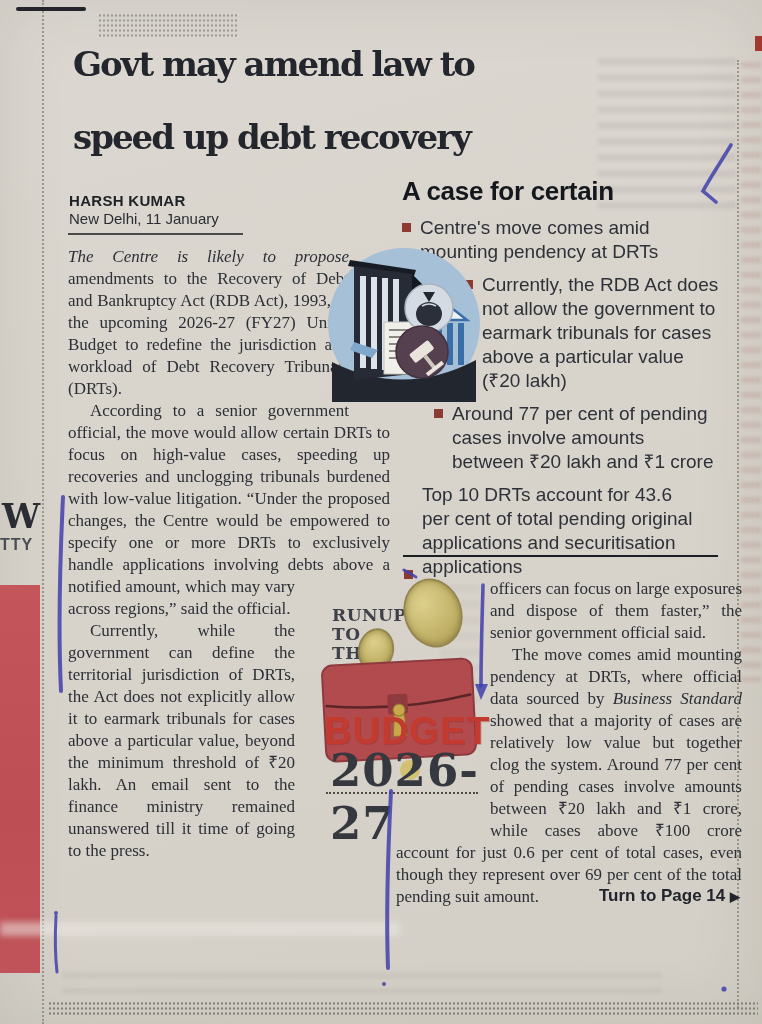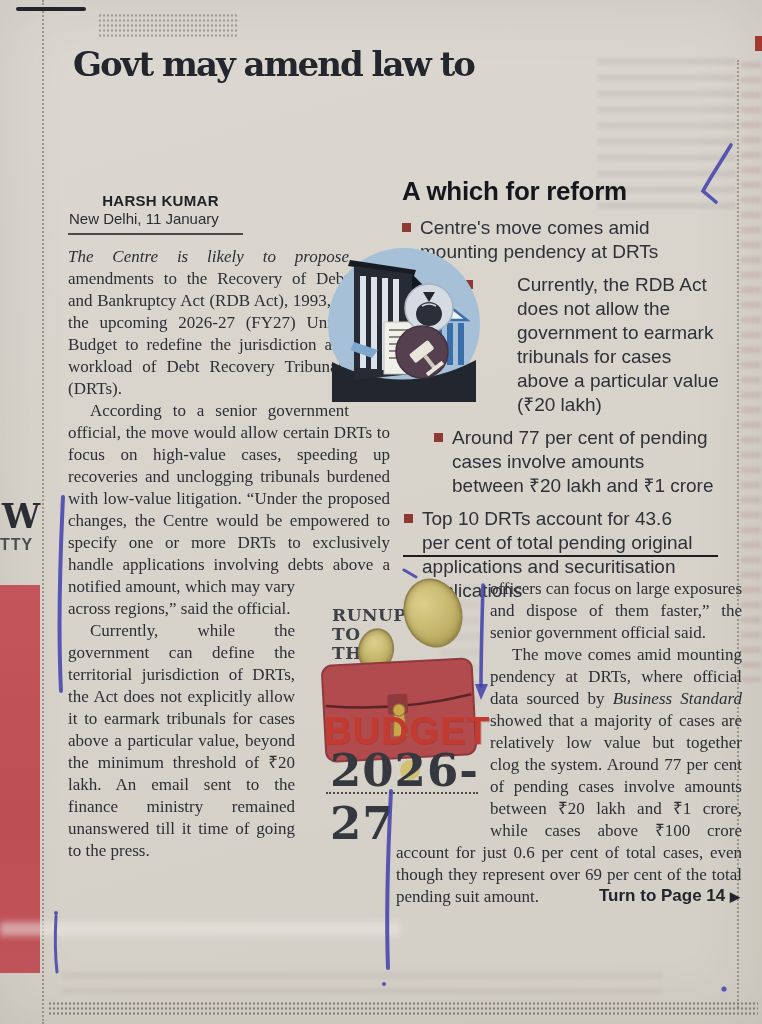--- a/index.html
+++ b/index.html
@@ -75,51 +75,52 @@
   <div class="ghost" style="left:62px;top:972px;width:600px;height:22px;opacity:.7;"></div>
   <div class="ghost" style="left:440px;top:585px;width:40px;height:120px;opacity:.5;"></div>
 
   <div class="abs frag-w" style="left:2px;top:496px;">W</div>
   <div class="abs frag-tty" style="left:0;top:536px;">TTY</div>
   <div class="redblock" style="left:0;top:585px;width:40px;height:388px;"></div>
   <div class="crease" style="left:0;top:922px;width:400px;height:14px;"></div>
 
   <h1 class="abs headline" style="left:73px;top:28px;width:665px;margin:0;">
     <span>Govt may amend law to</span>
+    <span>speed up debt recovery</span>
   </h1>
-  <div class="abs" style="left:69px;top:192px;text-align:right;">
+  <div class="abs" style="left:69px;top:192px;">
     <div class="byline-author">HARSH KUMAR</div>
     <div class="byline-date">New Delhi, 11 January</div>
   </div>
   <div class="hline" style="left:68px;top:233px;width:175px;height:2px;background:#4a4a4a;"></div>
 
   <div class="abs bodycol" style="left:68px;top:246px;width:323px;">
     <div class="fl" style="width:42px;height:158px;"></div>
     <div class="fl cr" style="width:1px;height:174px;"></div>
     <div class="fl cr" style="width:96px;height:255px;"></div>
     <p><span class="it">The Centre is likely to propose</span><span> amendments to the Recovery of Debt and Bankruptcy Act (RDB Act), 1993, in the upcoming 2026-27 (FY27) Union Budget to redefine the jurisdiction and workload of Debt Recovery Tribunals (DRTs).</span></p>
     <p class="ind">According to a senior government official, the move would allow certain DRTs to focus on high-value cases, speeding up recoveries and unclogging tribunals burdened with low-value litigation. “Under the proposed changes, the Centre would be empowered to specify one or more DRTs to exclusively handle applications involving debts above a notified amount, which may vary across regions,” said the official.</p>
     <p class="ind">Currently, while the government can define the territorial jurisdiction of DRTs, the Act does not explicitly allow it to earmark tribunals for cases above a particular value, beyond the minimum threshold of ₹20 lakh. An email sent to the finance ministry remained unanswered till it time of going to the press.</p>
   </div>
 
   <div class="abs" style="left:402px;top:176px;width:322px;">
-    <div class="reform-title">A which for reform</div>
+    <div class="reform-title">A case for certain</div>
     <div class="bullet" style="margin-left:0;width:286px;">
       <div class="sq"></div>
       <span>Centre's move comes amid mounting pendency at DRTs</span>
     </div>
-    <div class="bullet" style="margin-left:62px;width:258px;gap:35px;">
+    <div class="bullet" style="margin-left:62px;width:258px;">
       <div class="sq"></div>
       <span>Currently, the RDB Act does not allow the government to earmark tribunals for cases above a particular value (₹20 lakh)</span>
     </div>
     <div class="bullet" style="margin-left:32px;width:280px;">
       <div class="sq"></div>
       <span>Around 77 per cent of pending cases involve amounts between ₹20 lakh and ₹1 crore</span>
     </div>
-    <div class="bullet" style="margin-left:2px;width:300px;">
+    <div class="bullet" style="margin-left:2px;width:300px;align-items:flex-end;">
       <div class="sq"></div>
       <span>Top 10 DRTs account for 43.6 per cent of total pending original applications and securitisation applications</span>
     </div>
   </div>
   <div class="hline" style="left:403px;top:555px;width:315px;height:2px;background:#1c1e22;"></div>
 
   <div class="abs" style="left:326px;top:246px;">
     <svg width="156" height="156" viewBox="0 0 156 156">
       <circle cx="78" cy="78" r="76" fill="#a6c0d8"></circle>
       <path d="M6 116 Q78 152 150 114 L150 156 L6 156 Z" fill="#22262f"></path>

